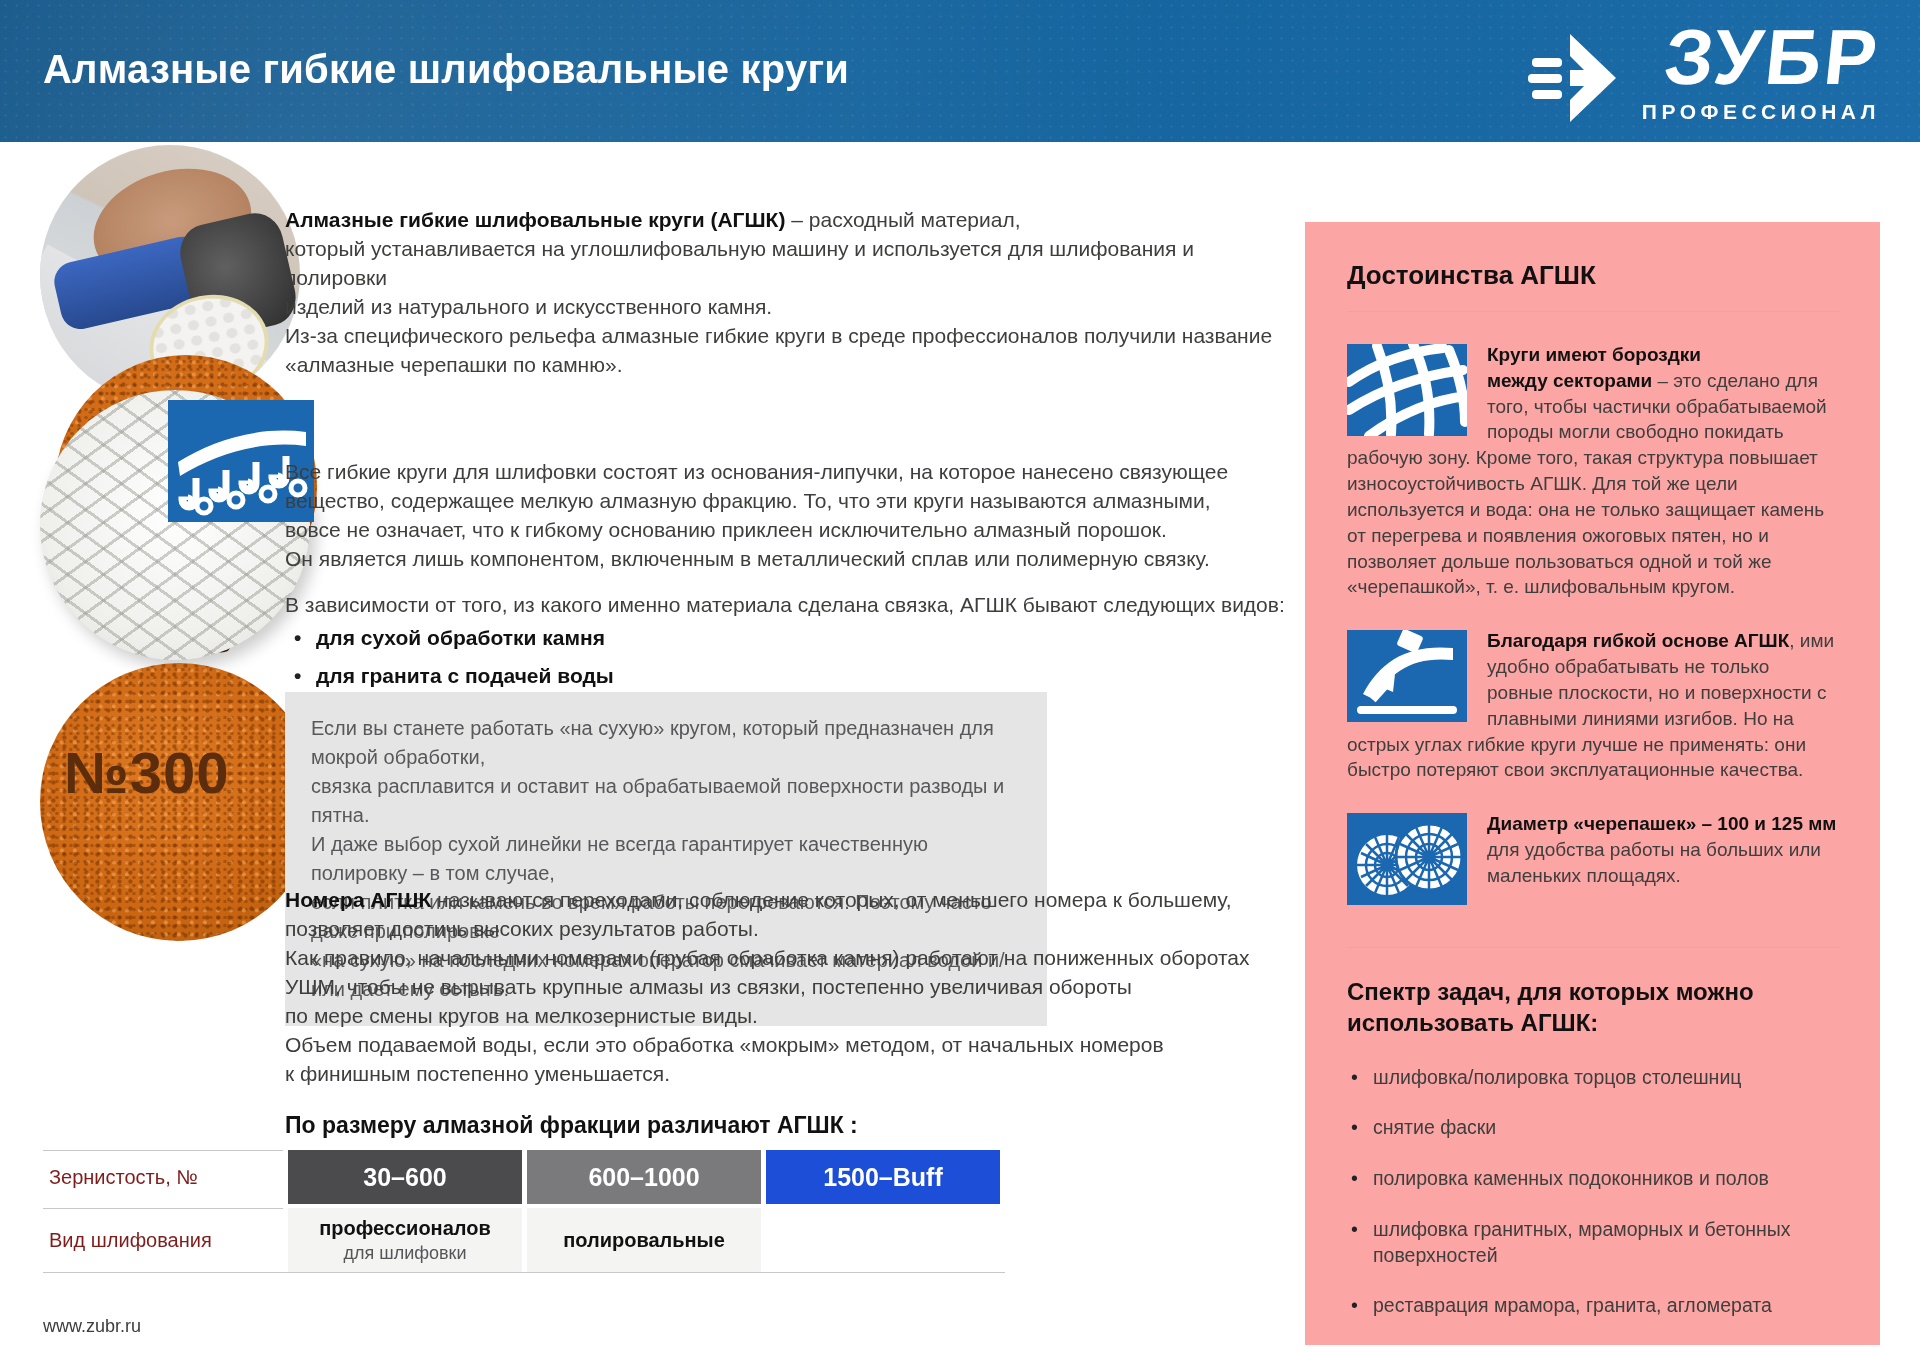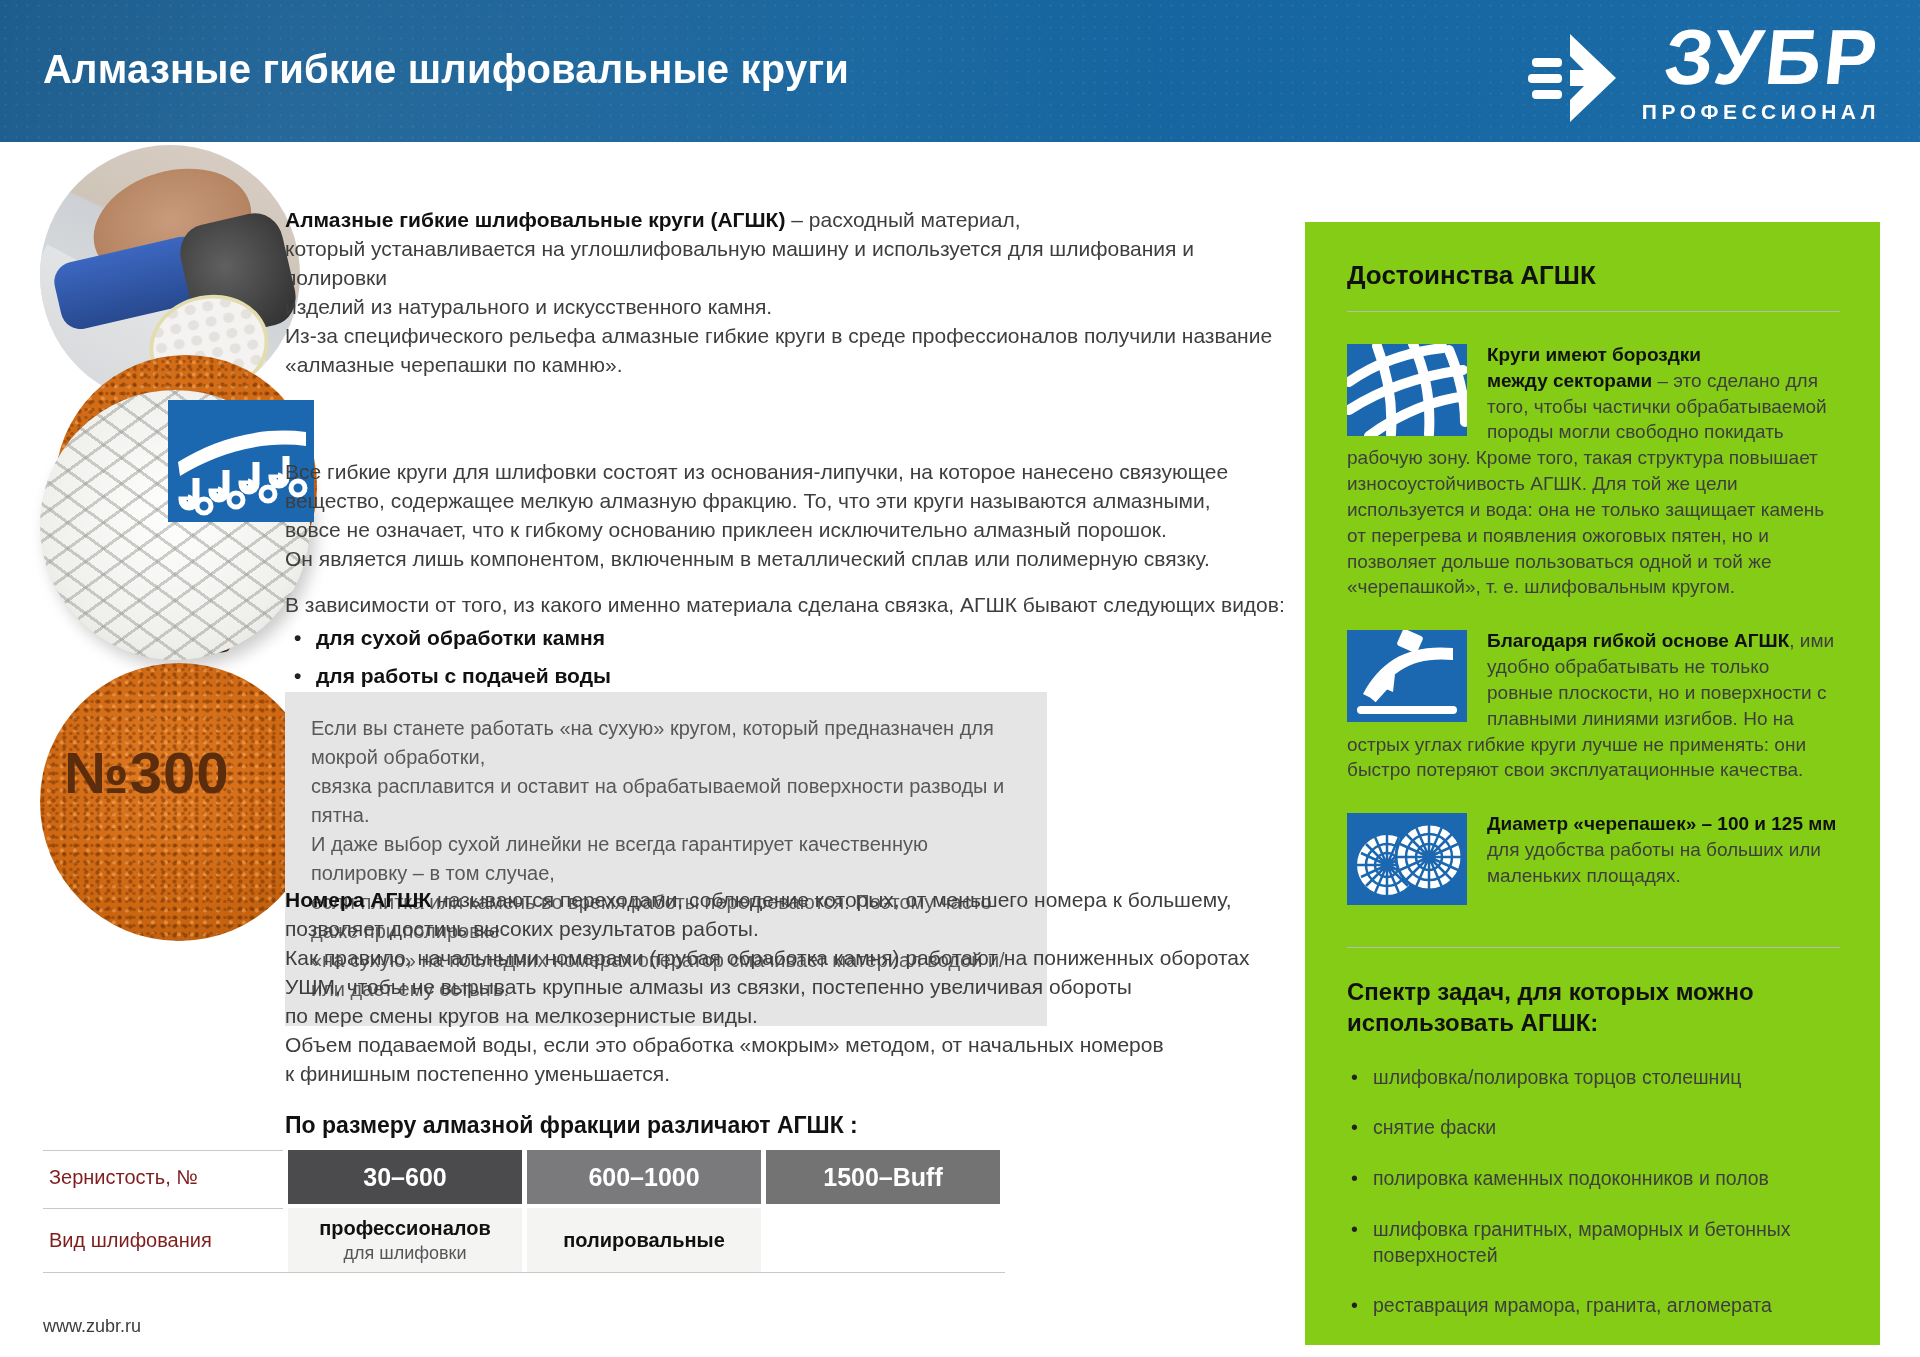--- a/index.html
+++ b/index.html
@@ -75,29 +75,29 @@
     padding:22px 26px; font-size:20px; line-height:1.45; color:#58585a; white-space:pre-line; }
   .t-numbers { top:886px; }
   .fraction-heading { position:absolute; left:285px; top:1112px; font-size:23px; font-weight:bold; color:#111; }
 
   
   .ftable { position:absolute; left:43px; top:1150px; width:962px; display:grid;
     grid-template-columns:240px 234px 234px 234px; grid-template-rows:54px 64px; column-gap:5px; row-gap:4px; }
   .ft-label { background:#fff; border-top:1px solid #c9c9c9; color:#7f1d1d; font-size:20px;
     display:flex; align-items:center; padding-left:6px; }
   .ft-head { color:#fff; font-size:25px; font-weight:bold; display:flex; align-items:center; justify-content:center; }
-  .ft-head.c1 { background:#4b4b4d; } .ft-head.c2 { background:#7a7a7d; } .ft-head.c3 { background:#737373; }
+  .ft-head.c1 { background:#4b4b4d; } .ft-head.c2 { background:#7a7a7d; } .ft-head.c3 { background:#1d4ed8; }
   .ft-cell { background:#f4f4f3; display:flex; flex-direction:column; align-items:center; justify-content:center; }
   .ft-type { font-size:20px; font-weight:bold; color:#111; }
   .ft-purpose { font-size:18px; color:#565658; margin-top:3px; }
   .ft-purpose:empty { display:none; }
   .ftable-bottomline { position:absolute; left:43px; top:1272px; width:962px; border-top:1px solid #c9c9c9; }
 
   
-  .panel { position:absolute; left:1305px; top:222px; width:575px; height:1123px; background:#84cc16;
+  .panel { position:absolute; left:1305px; top:222px; width:575px; height:1123px; background:#fca5a5;
     padding:38px 40px 30px 42px; overflow:hidden; }
   .panel-title { font-size:26px; font-weight:bold; color:#111; margin-bottom:20px; }
   .panel hr { border:none; border-top:1px solid #b9b9b9; margin:0 0 30px 0; }
   .adv { margin-bottom:28px; font-size:19px; line-height:1.36; color:#3e3e3d; }
   .adv::after { content:""; display:block; clear:both; }
   .adv .icon-box { float:left; width:120px; height:92px; margin:2px 20px 8px 0; }
   .adv-bold { font-weight:bold; color:#111; white-space:pre-line; }
   .adv-bold.block { display:block; }
   .panel hr.second { margin:34px 0 28px 0; }
   .tasks-title { font-size:24px; font-weight:bold; color:#111; line-height:1.3; width:440px; margin-bottom:26px; }
@@ -169,21 +169,21 @@
 
   <p class="mid-text t-comp">Все гибкие круги для шлифовки состоят из основания-липучки, на которое нанесено связующее
 вещество, содержащее мелкую алмазную фракцию. То, что эти круги называются алмазными,
 вовсе не означает, что к гибкому основанию приклеен исключительно алмазный порошок.
 Он является лишь компонентом, включенным в металлический сплав или полимерную связку.</p>
 
   <p class="mid-text t-lead">В зависимости от того, из какого именно материала сделана связка, АГШК бывают следующих видов:</p>
 
   <ul class="type-list">
     <li>для сухой обработки камня</li>
-    <li>для работы с подачей воды</li>
+    <li>для гранита с подачей воды</li>
   </ul>
 
   <div class="note-box">Если вы станете работать «на сухую» кругом, который предназначен для мокрой обработки,
 связка расплавится и оставит на обрабатываемой поверхности разводы и пятна.
 И даже выбор сухой линейки не всегда гарантирует качественную полировку – в том случае,
 если плитка или камень во время работы перегреваются. Поэтому часто даже при полировке
 «на сухую» на последних номерах оператор смачивает материал водой и/или дает ему остыть.</div>
 
   <p class="mid-text t-numbers"><span class="b">Номера АГШК</span><span> называются переходами, соблюдение которых, от меньшего номера к большему,
 позволяет достичь высоких результатов работы.

